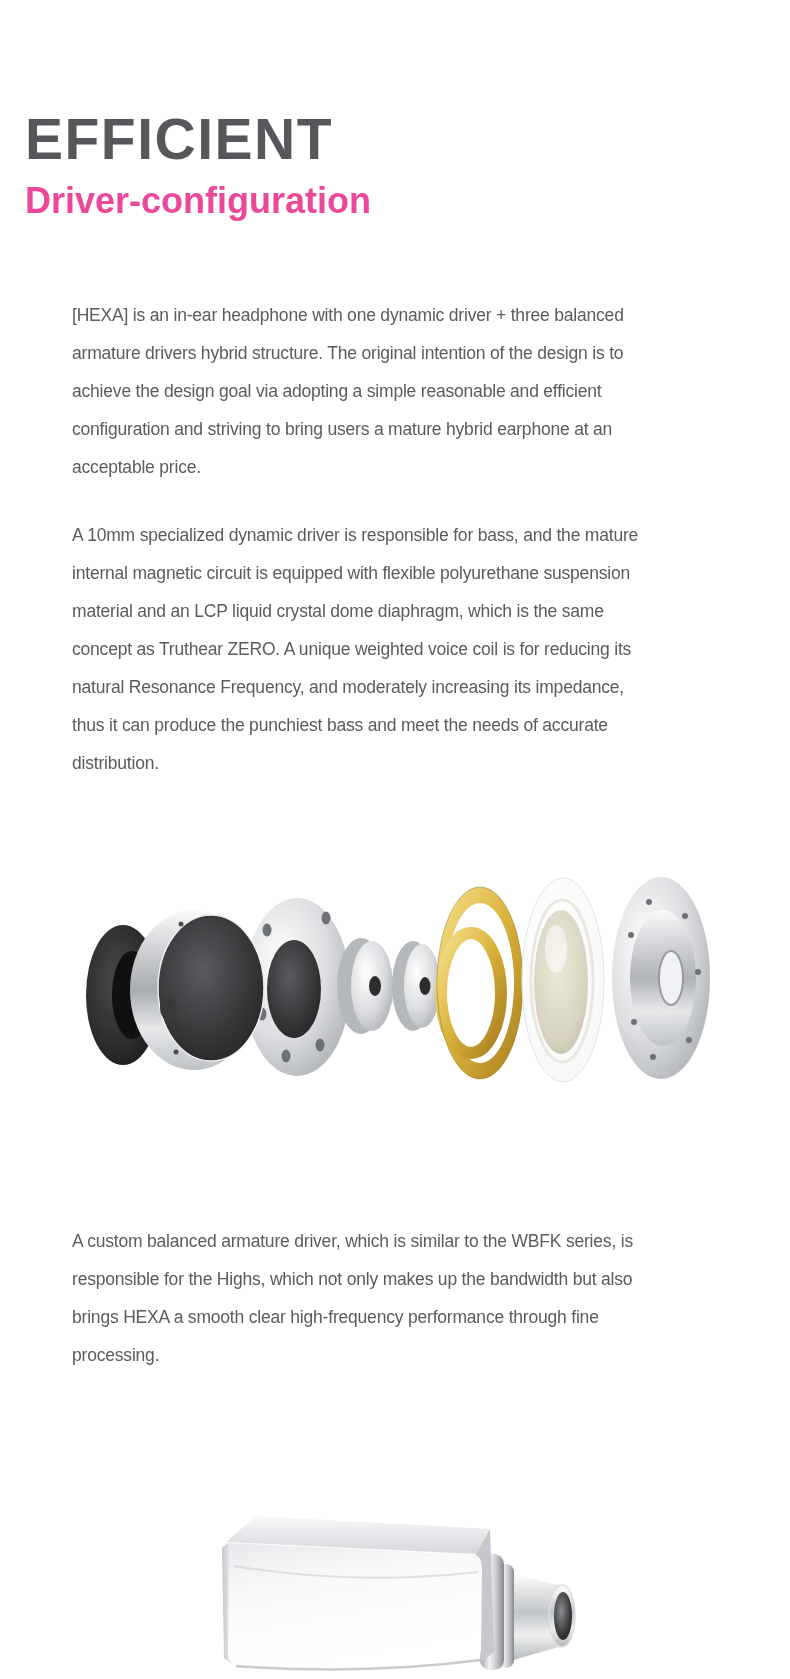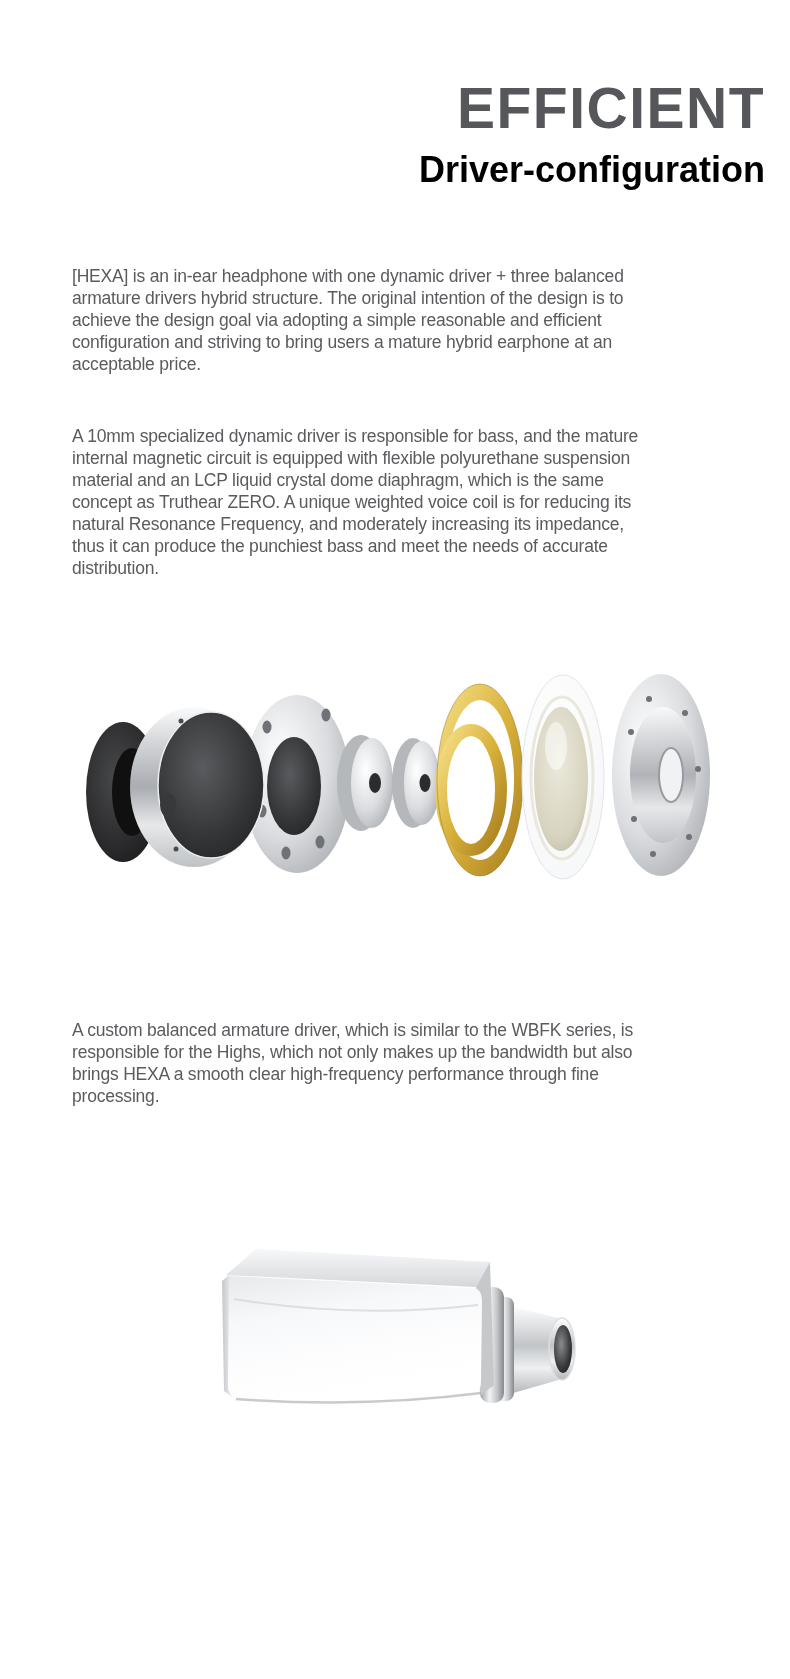--- a/index.html
+++ b/index.html
@@ -1,36 +1,36 @@
 <!DOCTYPE html>
 <html><head>
 <meta charset="utf-8">
 <style>
   html,body { margin:0; padding:0; }
   body {
     width:790px; height:1679px; background:#ffffff;
     font-family:"Liberation Sans", sans-serif;
     overflow:hidden; position:relative;
   }
-  .header { width:740px; margin:0 auto; text-align:right; padding-top:75px; }
+  .header { width:740px; margin:0 auto; text-align:left; padding-top:106px; }
   .title {
     margin:0; font-size:57px; font-weight:bold; letter-spacing:1.5px;
     line-height:66px; color:#55575a;
   }
   .subtitle {
     margin:6px 0 0 0; font-size:36px; font-weight:bold;
-    line-height:46px; color:#000000;
+    line-height:46px; color:#ec4899;
   }
   .copy {
     width:642px; margin:0 0 0 72px;
     color:#595b5e; font-size:17.5px; letter-spacing:-0.2px;
-    line-height:22px; white-space:pre-line;
+    line-height:38px; white-space:pre-line;
   }
   .p-intro    { margin-top:72px; }
-  .p-dynamic  { margin-top:50px; }
+  .p-dynamic  { margin-top:30px; }
   .p-armature { margin-top:120px; }
   .exploded-wrap { margin:20px 0 0 64px; width:662px; height:300px; }
   .ba-wrap       { margin:40px 0 0 194px; width:400px; height:280px; }
   svg { display:block; }
 </style>
 </head>
 <body>
 
 <div class="header">
   <h1 class="title">EFFICIENT</h1>

